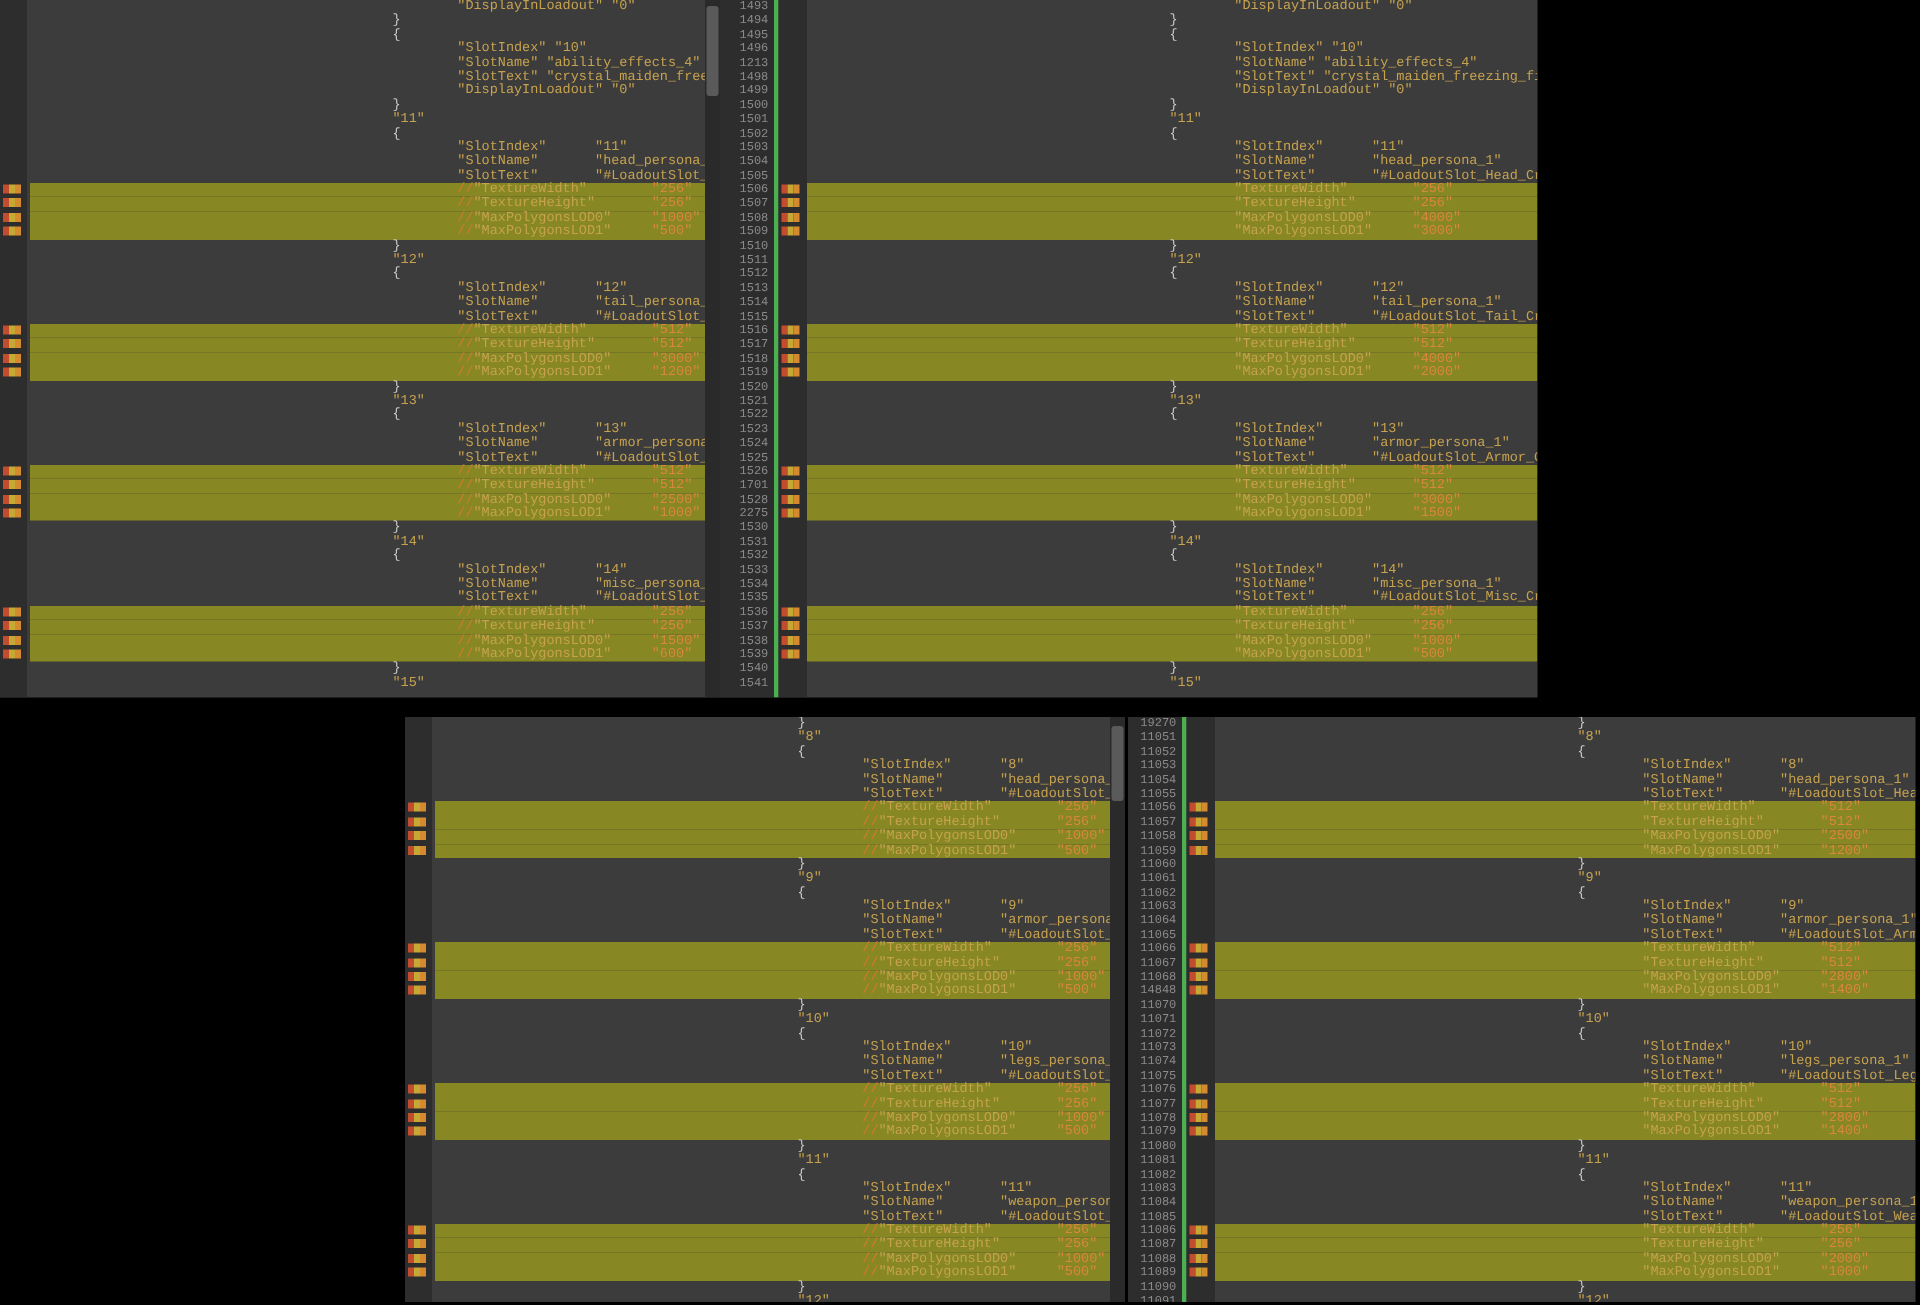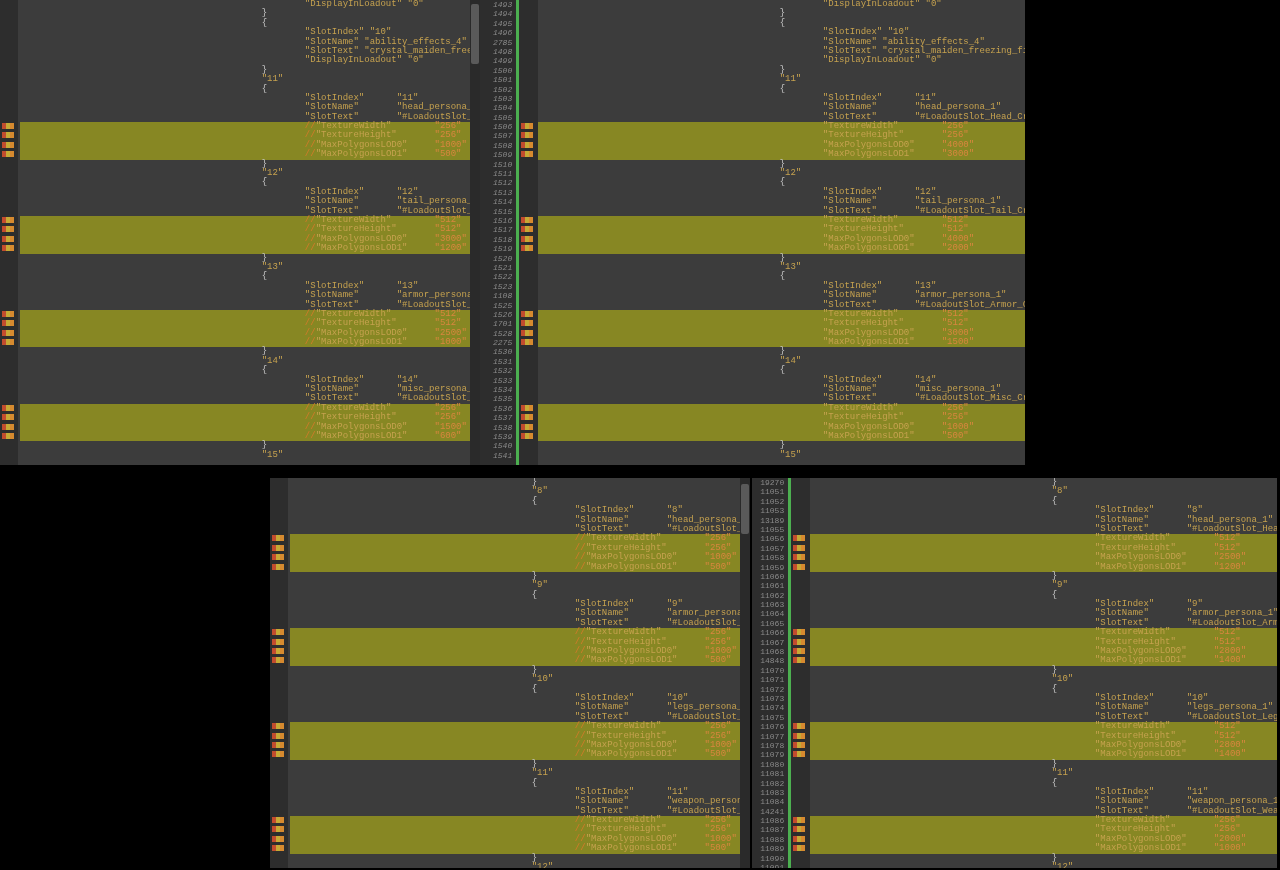--- a/index.html
+++ b/index.html
@@ -248,27 +248,27 @@
           <div style="height:9.4px"></div>
         </div>
     </div>
     <div class="code" id="code-tl" style="left:20px;right:10px;"><div class="line">                                                    <span class="str">"DisplayInLoadout"</span> <span class="str">"0"</span></div><div class="line">                                            }</div><div class="line">                                            {</div><div class="line">                                                    <span class="str">"SlotIndex"</span> <span class="str">"10"</span></div><div class="line">                                                    <span class="str">"SlotName"</span> <span class="str">"ability_effects_4"</span></div><div class="line">                                                    <span class="str">"SlotText"</span> <span class="str">"crystal_maiden_freezing_field"</span></div><div class="line">                                                    <span class="str">"DisplayInLoadout"</span> <span class="str">"0"</span></div><div class="line">                                            }</div><div class="line">                                            <span class="str">"11"</span></div><div class="line">                                            {</div><div class="line">                                                    <span class="str">"SlotIndex"</span>      <span class="str">"11"</span></div><div class="line">                                                    <span class="str">"SlotName"</span>       <span class="str">"head_persona_1"</span></div><div class="line">                                                    <span class="str">"SlotText"</span>       <span class="str">"#LoadoutSlot_Head_Crystal_Maiden_Persona"</span></div><div class="line hl">                                                    <span class="cmt">//</span><span class="str">"TextureWidth"</span>        <span class="num">"256"</span></div><div class="line hl">                                                    <span class="cmt">//</span><span class="str">"TextureHeight"</span>       <span class="num">"256"</span></div><div class="line hl">                                                    <span class="cmt">//</span><span class="str">"MaxPolygonsLOD0"</span>     <span class="num">"1000"</span></div><div class="line hl">                                                    <span class="cmt">//</span><span class="str">"MaxPolygonsLOD1"</span>     <span class="num">"500"</span></div><div class="line">                                            }</div><div class="line">                                            <span class="str">"12"</span></div><div class="line">                                            {</div><div class="line">                                                    <span class="str">"SlotIndex"</span>      <span class="str">"12"</span></div><div class="line">                                                    <span class="str">"SlotName"</span>       <span class="str">"tail_persona_1"</span></div><div class="line">                                                    <span class="str">"SlotText"</span>       <span class="str">"#LoadoutSlot_Tail_Crystal_Maiden_Persona"</span></div><div class="line hl">                                                    <span class="cmt">//</span><span class="str">"TextureWidth"</span>        <span class="num">"512"</span></div><div class="line hl">                                                    <span class="cmt">//</span><span class="str">"TextureHeight"</span>       <span class="num">"512"</span></div><div class="line hl">                                                    <span class="cmt">//</span><span class="str">"MaxPolygonsLOD0"</span>     <span class="num">"3000"</span></div><div class="line hl">                                                    <span class="cmt">//</span><span class="str">"MaxPolygonsLOD1"</span>     <span class="num">"1200"</span></div><div class="line">                                            }</div><div class="line">                                            <span class="str">"13"</span></div><div class="line">                                            {</div><div class="line">                                                    <span class="str">"SlotIndex"</span>      <span class="str">"13"</span></div><div class="line">                                                    <span class="str">"SlotName"</span>       <span class="str">"armor_persona_1"</span></div><div class="line">                                                    <span class="str">"SlotText"</span>       <span class="str">"#LoadoutSlot_Armor_Crystal_Maiden_Persona"</span></div><div class="line hl">                                                    <span class="cmt">//</span><span class="str">"TextureWidth"</span>        <span class="num">"512"</span></div><div class="line hl">                                                    <span class="cmt">//</span><span class="str">"TextureHeight"</span>       <span class="num">"512"</span></div><div class="line hl">                                                    <span class="cmt">//</span><span class="str">"MaxPolygonsLOD0"</span>     <span class="num">"2500"</span></div><div class="line hl">                                                    <span class="cmt">//</span><span class="str">"MaxPolygonsLOD1"</span>     <span class="num">"1000"</span></div><div class="line">                                            }</div><div class="line">                                            <span class="str">"14"</span></div><div class="line">                                            {</div><div class="line">                                                    <span class="str">"SlotIndex"</span>      <span class="str">"14"</span></div><div class="line">                                                    <span class="str">"SlotName"</span>       <span class="str">"misc_persona_1"</span></div><div class="line">                                                    <span class="str">"SlotText"</span>       <span class="str">"#LoadoutSlot_Misc_Crystal_Maiden_Persona"</span></div><div class="line hl">                                                    <span class="cmt">//</span><span class="str">"TextureWidth"</span>        <span class="num">"256"</span></div><div class="line hl">                                                    <span class="cmt">//</span><span class="str">"TextureHeight"</span>       <span class="num">"256"</span></div><div class="line hl">                                                    <span class="cmt">//</span><span class="str">"MaxPolygonsLOD0"</span>     <span class="num">"1500"</span></div><div class="line hl">                                                    <span class="cmt">//</span><span class="str">"MaxPolygonsLOD1"</span>     <span class="num">"600"</span></div><div class="line">                                            }</div><div class="line">                                            <span class="str">"15"</span></div></div>
     <div class="scrolltrack">
       <div class="scrollthumb" style="top:4px;height:60px;"></div>
     </div>
   </div>
 
   <div class="pane top-right">
-    <div class="gutter" style="left:0;width:58px;font-style:italic;">
+    <div class="gutter" style="left:0;width:58px;">
       <div class="linenum-col" id="ln-tr">
           <div class="line">1493</div>
           <div class="line">1494</div>
           <div class="line">1495</div>
           <div class="line">1496</div>
-          <div class="line">2785</div>
+          <div class="line">1213</div>
           <div class="line">1498</div>
           <div class="line">1499</div>
           <div class="line">1500</div>
           <div class="line">1501</div>
           <div class="line">1502</div>
           <div class="line">1503</div>
           <div class="line">1504</div>
           <div class="line">1505</div>
           <div class="line">1506</div>
           <div class="line">1507</div>
@@ -281,21 +281,21 @@
           <div class="line">1514</div>
           <div class="line">1515</div>
           <div class="line">1516</div>
           <div class="line">1517</div>
           <div class="line">1518</div>
           <div class="line">1519</div>
           <div class="line">1520</div>
           <div class="line">1521</div>
           <div class="line">1522</div>
           <div class="line">1523</div>
-          <div class="line">1108</div>
+          <div class="line">1524</div>
           <div class="line">1525</div>
           <div class="line">1526</div>
           <div class="line">1701</div>
           <div class="line">1528</div>
           <div class="line">2275</div>
           <div class="line">1530</div>
           <div class="line">1531</div>
           <div class="line">1532</div>
           <div class="line">1533</div>
           <div class="line">1534</div>
@@ -608,21 +608,21 @@
     </div>
   </div>
 
   <div class="pane bot-right">
     <div class="gutter" style="left:0;width:58px;">
       <div class="linenum-col" id="ln-br">
           <div class="line">19270</div>
           <div class="line">11051</div>
           <div class="line">11052</div>
           <div class="line">11053</div>
-          <div class="line">13189</div>
+          <div class="line">11054</div>
           <div class="line">11055</div>
           <div class="line">11056</div>
           <div class="line">11057</div>
           <div class="line">11058</div>
           <div class="line">11059</div>
           <div class="line">11060</div>
           <div class="line">11061</div>
           <div class="line">11062</div>
           <div class="line">11063</div>
           <div class="line">11064</div>
@@ -639,21 +639,21 @@
           <div class="line">11075</div>
           <div class="line">11076</div>
           <div class="line">11077</div>
           <div class="line">11078</div>
           <div class="line">11079</div>
           <div class="line">11080</div>
           <div class="line">11081</div>
           <div class="line">11082</div>
           <div class="line">11083</div>
           <div class="line">11084</div>
-          <div class="line">14241</div>
+          <div class="line">11085</div>
           <div class="line">11086</div>
           <div class="line">11087</div>
           <div class="line">11088</div>
           <div class="line">11089</div>
           <div class="line">11090</div>
           <div class="line">11091</div>
         </div>
       <div class="greenbar"></div>
       <div class="marker-col" style="width:20px;" id="marks-br">
           <div style="height:9.4px"></div>

